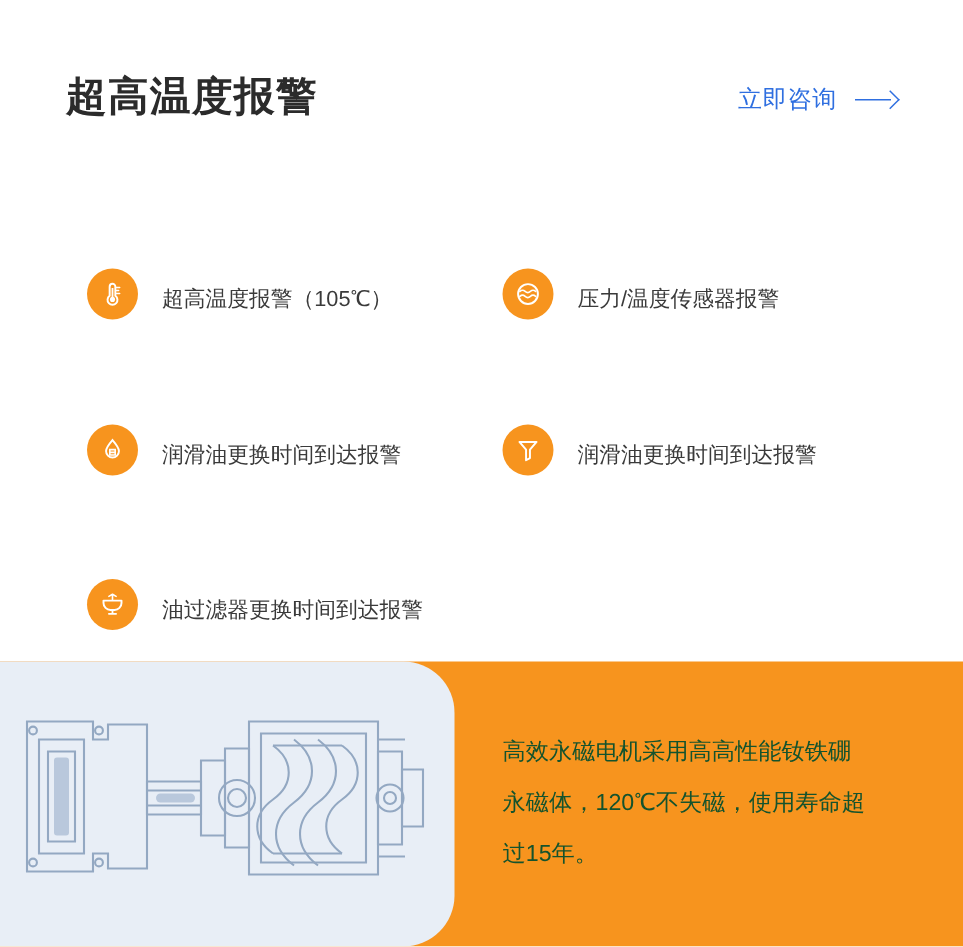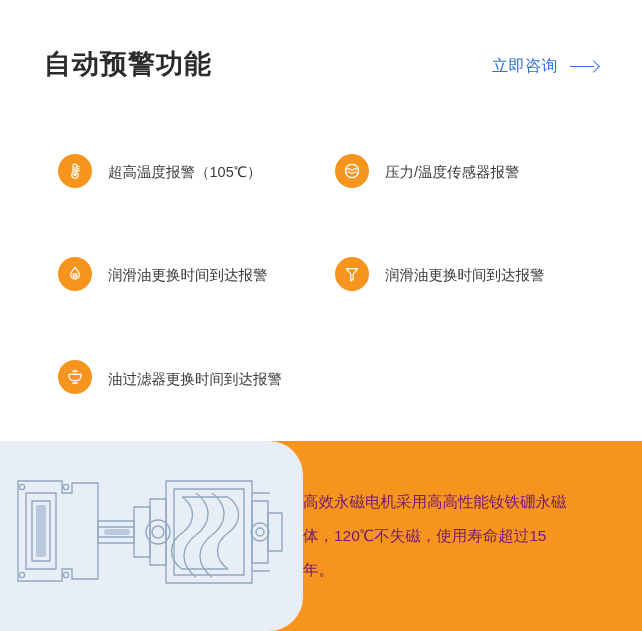--- a/index.html
+++ b/index.html
@@ -78,21 +78,21 @@
     width: 642px;
     height: 310px;
     display: grid;
     grid-template-columns: 1fr 1fr;
     grid-template-rows: 1fr 1fr 1fr;
     padding-left: 58px;
     padding-right: 30px;
   }
   .feature {
     display: flex;
-    align-items: center;
+    align-items: flex-end;
     gap: 16px;
     padding-top: 18px;
   }
   .feature-icon {
     flex: 0 0 auto;
     width: 34px;
     height: 34px;
     border-radius: 50%;
     background: #f7941e;
     position: relative;
@@ -125,34 +125,35 @@
     width: 303px;
     height: 190px;
     background: #e8eef6;
     flex: 0 0 auto;
     overflow: hidden;
     border-top-right-radius: 34px;
     border-bottom-right-radius: 34px;
   }
   .banner-image svg { display: block; }
   .banner-text {
-    color: #701a75;
+    color: #14532d;
     font-size: 15.5px;
     line-height: 34px;
+    padding-left: 32px;
     padding-right: 26px;
     max-width: 300px;
   }
 </style>
 </head>
 <body>
 
 <div class="page">
 
   <div class="header">
-    <div class="title">自动预警功能</div>
+    <div class="title">超高温度报警</div>
     <div class="consult">
       <span class="consult-label">立即咨询</span>
       <span class="consult-arrow"></span>
     </div>
   </div>
 
   <div class="features">
 
     <div class="feature">
       <span class="feature-icon">

